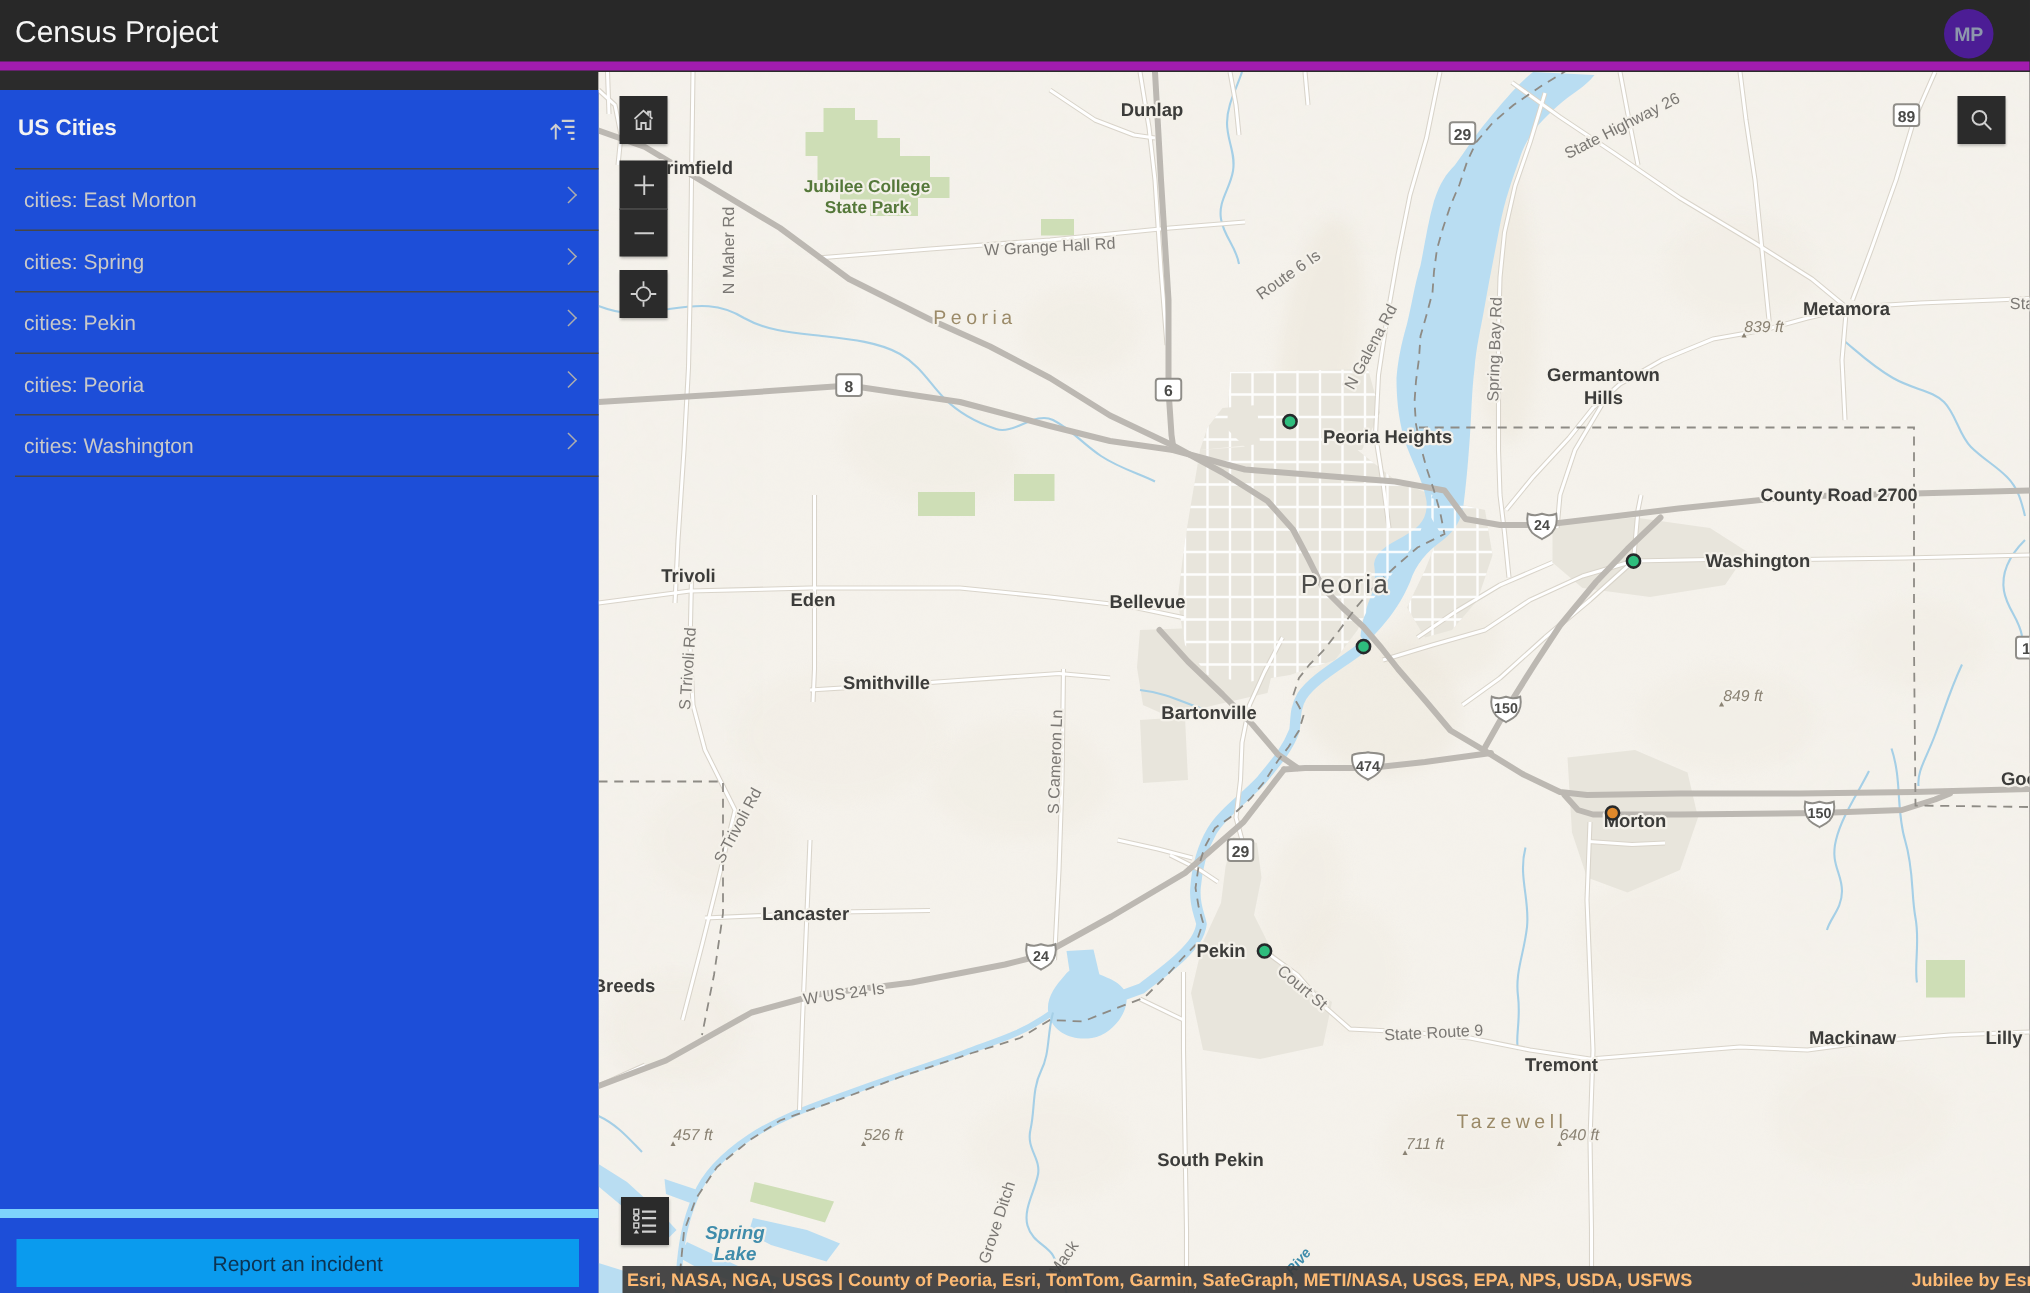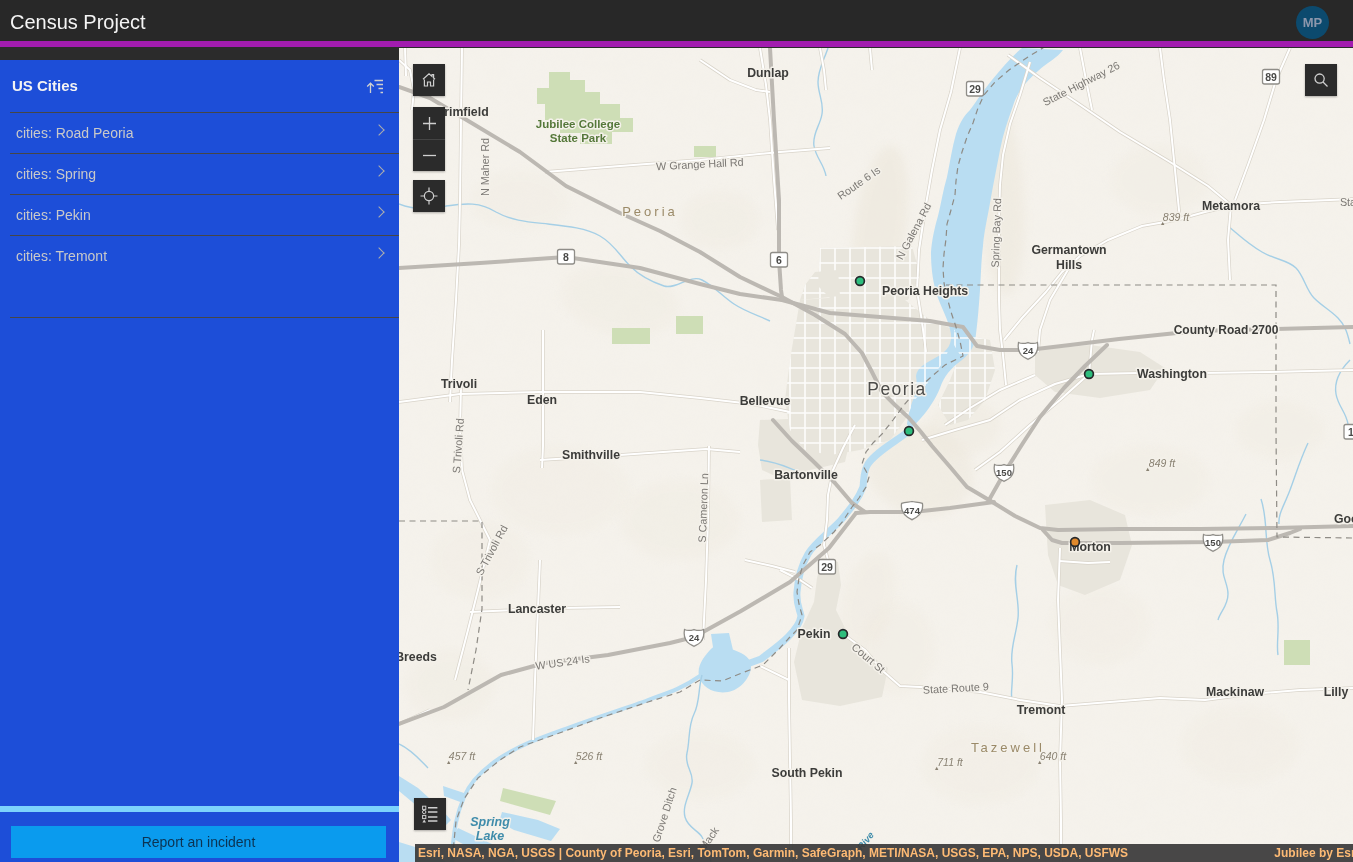--- a/index.html
+++ b/index.html
@@ -2,21 +2,21 @@
 <html><head>
 <meta charset="utf-8">
 <style>
   * { margin:0; padding:0; box-sizing:border-box; }
   html,body { width:1353px; height:862px; overflow:hidden; background:#2b2b2b;
     font-family:"Liberation Sans", sans-serif; }
   #header { position:absolute; left:0; top:0; width:1353px; height:47px;
     background:#282828; border-bottom:6px solid #a21caf; z-index:30; }
   #header .title { position:absolute; left:10px; top:11px; font-size:20px; color:#f5f5f5; }
   #avatar { position:absolute; right:24px; top:6px; width:33px; height:33px; border-radius:50%;
-    background:#0c4a6e; color:#8d97ac; font-size:13px; font-weight:bold;
+    background:#4c1d95; color:#8d97ac; font-size:13px; font-weight:bold;
     text-align:center; line-height:33px; }
   #sidebar { position:absolute; left:0; top:60px; width:399px; height:814px; background:#1d4ed8; z-index:20; }
   #panelhead { position:absolute; left:0; top:0; width:399px; height:52px; }
   #panelhead .t { position:absolute; left:12px; top:17px; font-size:15px; font-weight:bold; color:#f3f3f3; }
   #sorticon { position:absolute; right:15px; top:19px; }
   .row { position:absolute; left:0; width:399px; height:41px; }
   .row::before { content:''; position:absolute; left:10px; right:0; top:0; height:1px; background:#464646; }
   .row .txt { position:absolute; left:16px; top:13px; font-size:14px; color:#c9c9c9; }
   .row .chev { position:absolute; right:16px; top:14px; width:8px; height:8px;
     border-top:1.5px solid #adadad; border-right:1.5px solid #adadad; transform:rotate(45deg); }
@@ -402,32 +402,36 @@
 </div>
 <div id="sidebar">
   <div id="panelhead">
     <span class="t">US Cities</span>
     <svg id="sorticon" width="18" height="17" viewBox="0 0 18 17">
       <path d="M4.5 4.5 L4.5 14 M1.2 7.5 L4.5 4.2 L7.8 7.5" fill="none" stroke="#cfcfcf" stroke-width="1.3"></path>
       <path d="M8.5 1.5 H17 M10.5 5.5 H17 M12.5 9.5 H17 M14.5 13.5 H17" stroke="#cfcfcf" stroke-width="1.5"></path>
     </svg>
   </div>
   <div class="row" style="top:52px;">
-      <span class="txt">cities: Road Peoria</span>
+      <span class="txt">cities: East Morton</span>
       <div class="chev"></div>
     </div>
   <div class="row" style="top:93px;">
       <span class="txt">cities: Spring</span>
       <div class="chev"></div>
     </div>
   <div class="row" style="top:134px;padding-left:48px;">
       <span class="txt">cities: Pekin</span>
       <div class="chev"></div>
     </div>
   <div class="row" style="top:175px;">
-      <span class="txt">cities: Tremont</span>
+      <span class="txt">cities: Peoria</span>
+      <div class="chev"></div>
+    </div>
+  <div class="row" style="top:216px;">
+      <span class="txt">cities: Washington</span>
       <div class="chev"></div>
     </div>
   <div class="row" style="top:257px; height:1px;"></div>
   <div id="sfoot">
     <div id="bluebtn">Report an incident</div>
   </div>
 </div>
 
 </body></html>

